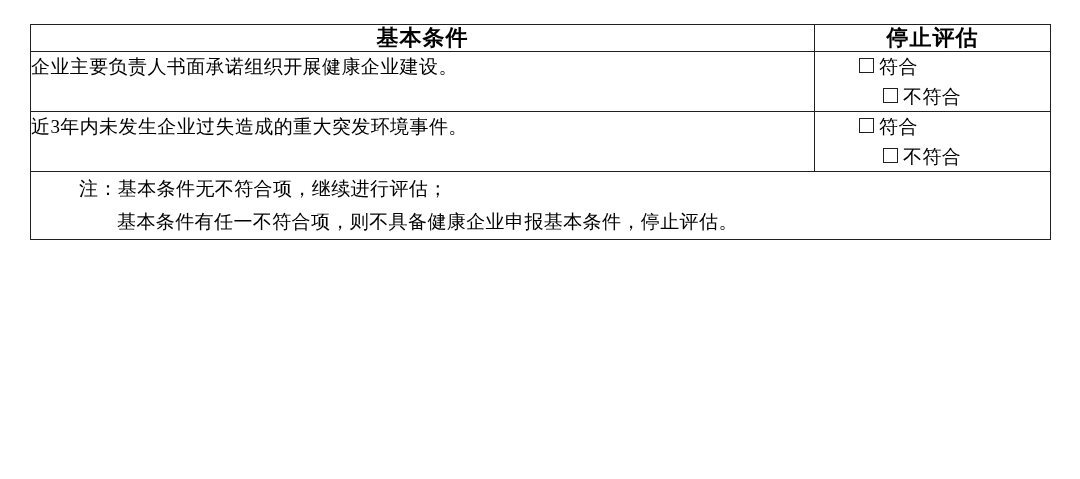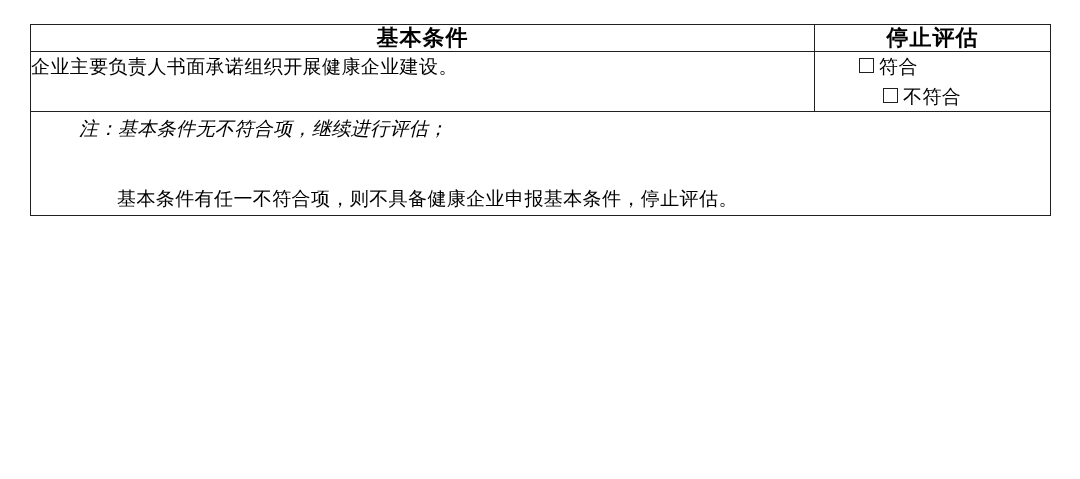--- a/index.html
+++ b/index.html
@@ -72,22 +72,22 @@
   }
   .note-cell {
     font-size: 19px;
     line-height: 1.75;
     padding: 16px 20px 20px 20px;
     letter-spacing: 0.4px;
   }
   .note-line {
     white-space: pre;
   }
-  .note-indent-1 { padding-left: 48px; font-style: italic; }
-  .note-indent-2 { padding-left: 86px; margin-top: 36px; }
+  .note-indent-1 { padding-left: 48px; }
+  .note-indent-2 { padding-left: 86px; }
   .note-label { }
 </style>
 </head>
 <body>
 
 <div class="page">
   <table class="eval-table">
     <colgroup>
       <col class="col-cond">
       <col class="col-result">
@@ -100,20 +100,26 @@
 
       <tr>
         <td class="cond-cell">企业主要负责人书面承诺组织开展健康企业建设。</td>
         <td class="result-cell">
           <span class="opt"><span class="chk"></span><span>符合</span></span><span class="opt"><span class="chk"></span><span>不符合</span></span>
         </td>
       </tr>
 
 
 
+      <tr>
+        <td class="cond-cell">近3年内未发生企业过失造成的重大突发环境事件。</td>
+        <td class="result-cell">
+          <span class="opt"><span class="chk"></span><span>符合</span></span><span class="opt"><span class="chk"></span><span>不符合</span></span>
+        </td>
+      </tr>
 
       <tr>
         <td class="note-cell" colspan="2">
           <div class="note-line note-indent-1"><span class="note-label">注：</span><span>基本条件无不符合项，继续进行评估；</span></div>
           <div class="note-line note-indent-2">基本条件有任一不符合项，则不具备健康企业申报基本条件，停止评估。</div>
         </td>
       </tr>
     </tbody>
   </table>
 </div>

